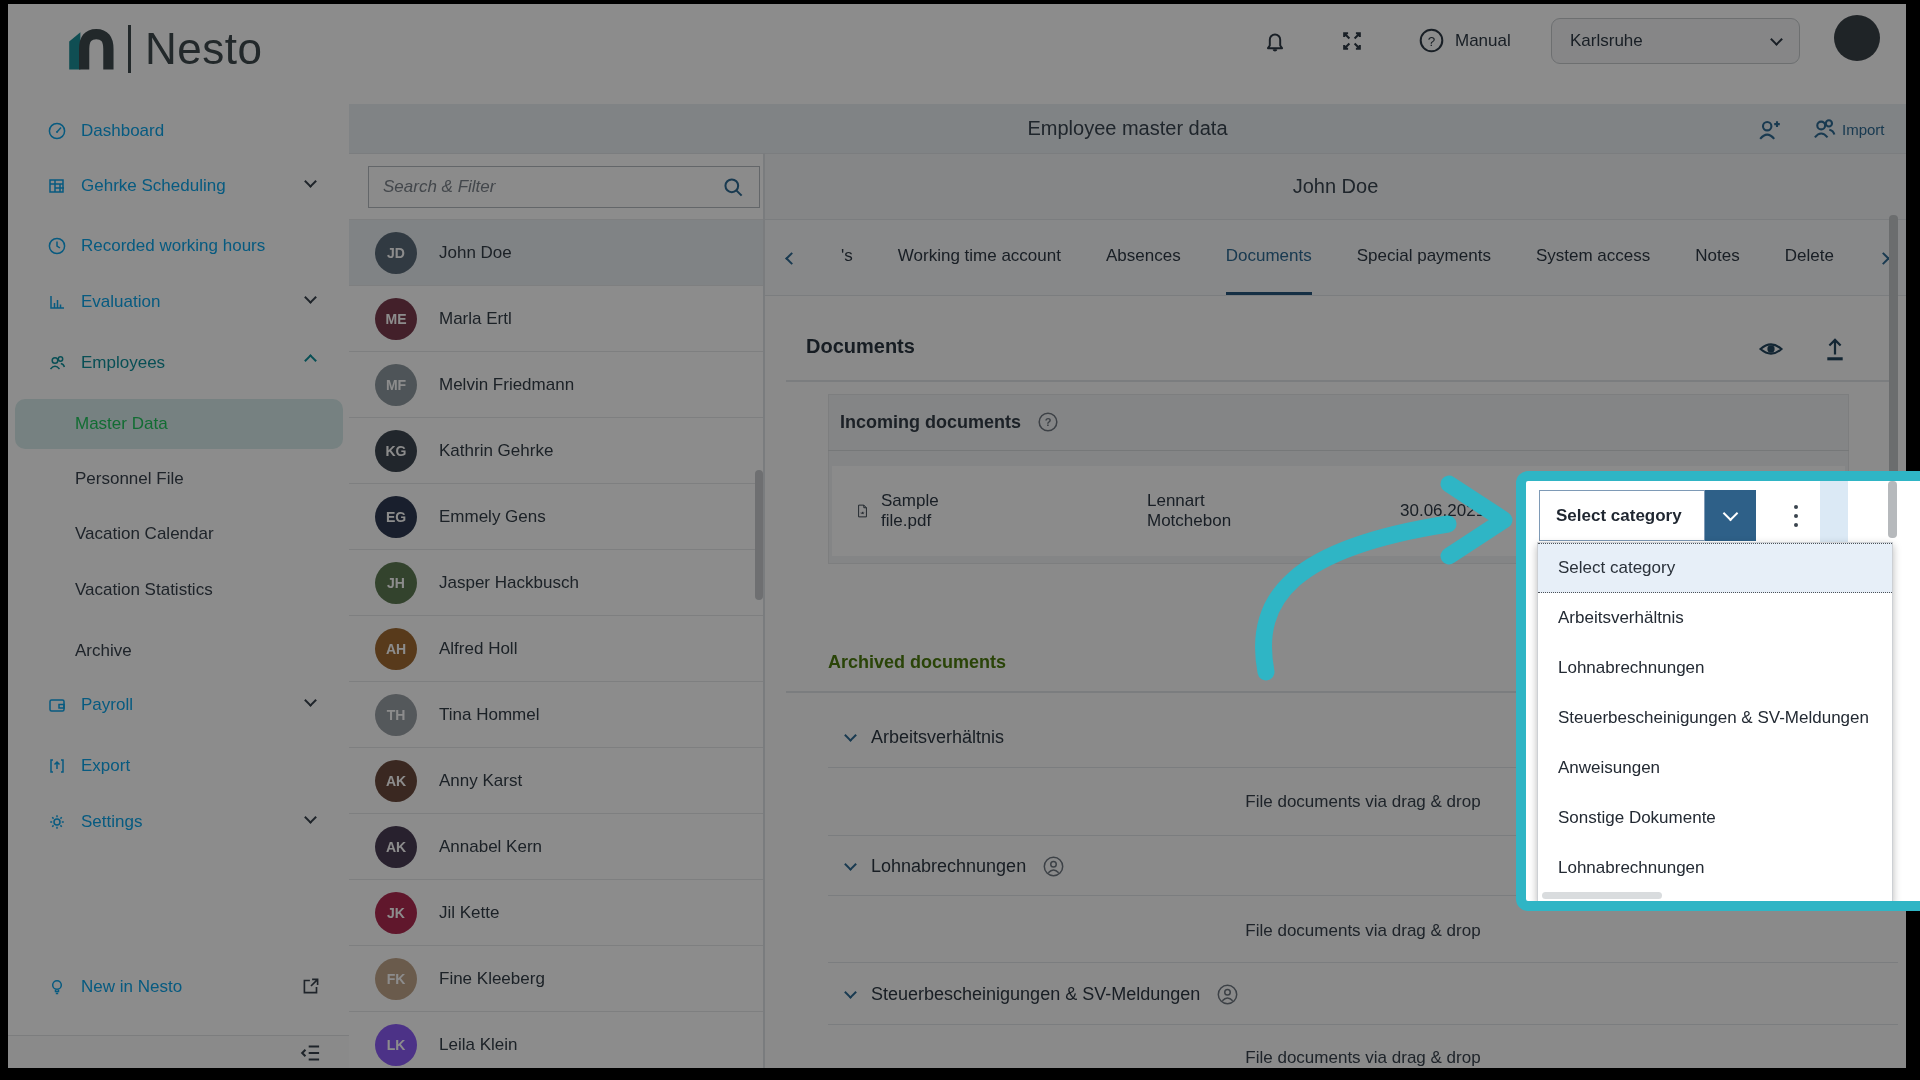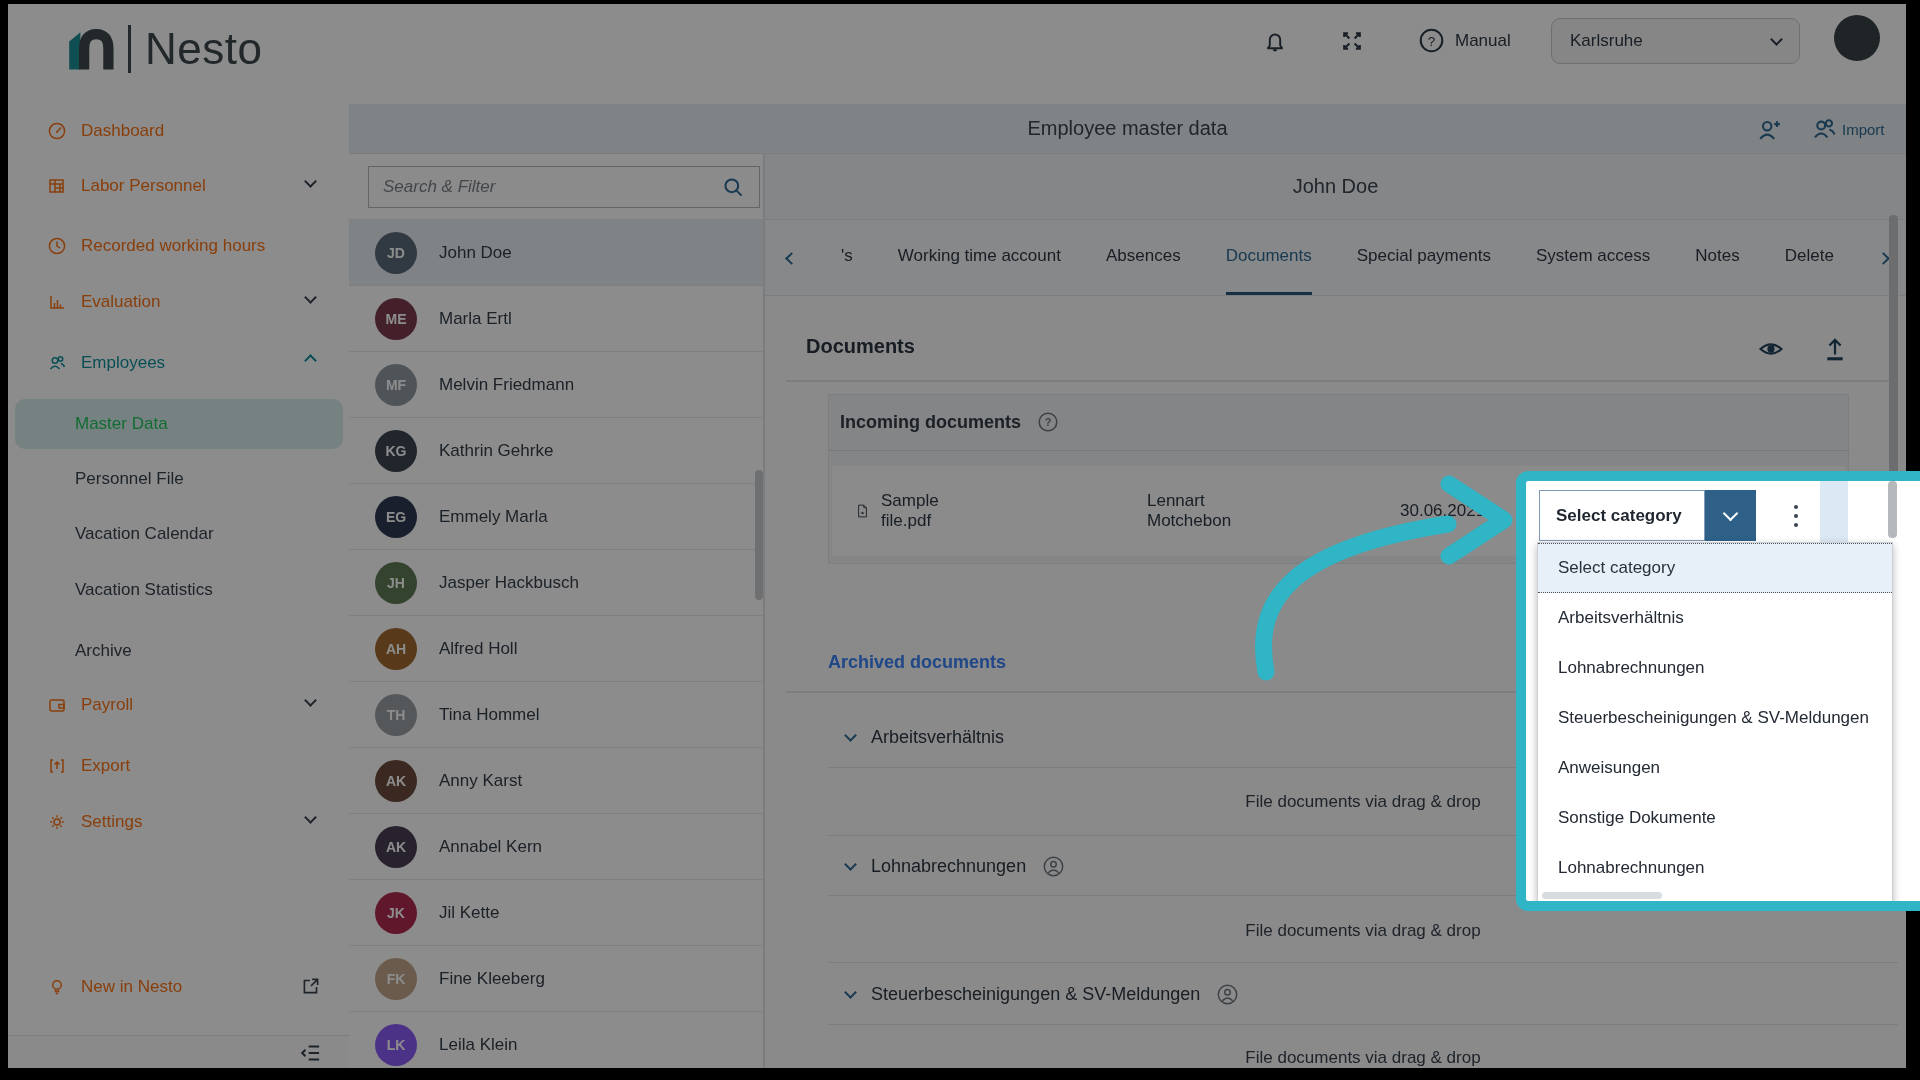--- a/index.html
+++ b/index.html
@@ -18,21 +18,21 @@
   .logo-name{font-size:44px;font-weight:500;color:#3e4a4e;letter-spacing:.5px;}
   .logo-bar{width:3px;height:48px;background:#3e4a4e;}
   .topicon{z-index:3;color:#2f3a45;}
   .loc-select{left:1551px;top:18px;width:249px;height:46px;background:#f4f5f6;border:1px solid #c6cacd;
               border-radius:9px;z-index:3;justify-content:space-between;padding:0 18px;font-size:17px;color:#2f3a45;}
   .avatar-top{left:1834px;top:15px;width:46px;height:46px;border-radius:50%;z-index:3;
               background:radial-gradient(circle at 35% 30%,#6b7680,#323a42);}
   
   .sidebar{left:8px;top:104px;width:341px;height:931px;background:#fff;z-index:2;}
   .snav{position:absolute;left:47px;height:32px;display:flex;align-items:center;gap:14px;
-        font-size:17px;color:#f97316;z-index:3;white-space:nowrap;}
+        font-size:17px;color:#0ea5e9;z-index:3;white-space:nowrap;}
   .snav.teal{color:#10909b;}
   .ssub{position:absolute;left:75px;height:32px;display:flex;align-items:center;font-size:17px;color:#39434e;z-index:4;white-space:nowrap;}
   .ssub.sel{color:#22c55e;}
   .sel-bg{left:15px;top:399px;width:328px;height:50px;background:#d8eceb;border-radius:10px;z-index:3;}
   .schev{position:absolute;left:306px;z-index:3;color:#39434e;}
   .side-footline{left:8px;top:1035px;width:341px;height:1px;background:#e2e4e6;z-index:3;}
   .side-collapse{left:297px;top:1040px;z-index:3;color:#39434e;}
   
   .chev{display:inline-block;width:9px;height:9px;border-right:2px solid currentColor;border-bottom:2px solid currentColor;}
   .chev.down{transform:rotate(45deg);margin-top:-4px;}
@@ -70,21 +70,21 @@
   .mscroll{left:1889px;top:215px;width:9px;height:325px;background:#c3c6c9;border-radius:4px;z-index:4;}
   
   .content{left:765px;top:296px;width:1141px;height:772px;background:#fbfcfc;z-index:2;}
   .h-docs{left:806px;top:335px;font-size:20px;font-weight:600;color:#2b3540;z-index:3;}
   .docicons{left:1757px;top:334px;height:30px;gap:36px;z-index:3;color:#24455e;}
   .panel{left:828px;top:394px;width:1021px;height:170px;background:#f1f3f4;border:1px solid #e3e5e8;z-index:3;}
   .panel-h{left:840px;top:408px;height:28px;gap:16px;font-size:18px;font-weight:600;color:#333d47;z-index:4;}
   .panel-div{left:828px;top:450px;width:1021px;height:1px;background:#d7dadd;z-index:4;}
   .filecard{left:832px;top:466px;width:1013px;height:90px;background:#fdfdfe;z-index:4;}
   .filerow{left:832px;top:466px;height:90px;z-index:5;font-size:17px;color:#2f3a45;}
-  .h-arch{left:828px;top:652px;font-size:18px;font-weight:600;color:#3b82f6;z-index:3;}
+  .h-arch{left:828px;top:652px;font-size:18px;font-weight:600;color:#4d7c0f;z-index:3;}
   .cat{position:absolute;left:846px;height:34px;display:flex;align-items:center;gap:16px;z-index:3;}
   .cat-lbl{font-size:18px;color:#2e3843;}
   .catchev{color:#2e6a93;}
   .dz{position:absolute;left:828px;width:1070px;height:34px;display:flex;align-items:center;justify-content:center;
       font-size:17px;color:#39434e;z-index:3;}
   
   .hibox{left:1516px;top:471px;width:421px;height:440px;background:#fff;border:10px solid #2fb5c5;
          border-radius:12px;z-index:50;overflow:hidden;}
   .hb{position:absolute;}
   .selbtn{left:13px;top:9px;width:166px;height:51px;background:#fff;border:1px solid #7e9ab6;
@@ -156,21 +156,21 @@
         <circle cx="10" cy="11" r="1" fill="currentColor" stroke="none"></circle>
     </svg>
     <span>Dashboard</span>
   </div>
 
   <div class="snav" style="top:170px;">
     <svg class="ic" width="20" height="20" viewBox="0 0 20 20" fill="none" stroke="currentColor" stroke-width="1.5">
       <rect x="3" y="4" width="13" height="12"></rect>
         <path d="M3 8 h13 M8 4 v12 M8 12 h9 M13 8 v8"></path>
     </svg>
-    <span>Labor Personnel</span>
+    <span>Gehrke Scheduling</span>
   </div>
   <span class="schev chev down" style="top:181px;"></span>
 
   <div class="snav" style="top:230px;">
     <svg class="ic" width="20" height="20" viewBox="0 0 20 20" fill="none" stroke="currentColor" stroke-width="1.5">
       <circle cx="10" cy="10" r="7.6"></circle>
         <path d="M10 5.5 V10 l3 2"></path>
     </svg>
     <span>Recorded working hours</span>
   </div>
@@ -312,21 +312,21 @@
   <div class="erow" style="top:417px;">
     <span class="eav" style="background: rgb(60, 70, 80);">
         <span>KG</span>
       </span>
     <span class="ename">Kathrin Gehrke</span>
   </div>
   <div class="erow" style="top:483px;">
     <span class="eav" style="background: rgb(46, 58, 82);">
         <span>EG</span>
       </span>
-    <span class="ename">Emmely Marla</span>
+    <span class="ename">Emmely Gens</span>
   </div>
   <div class="erow" style="top:549px;">
     <span class="eav" style="background: rgb(93, 122, 82);">
         <span>JH</span>
       </span>
     <span class="ename">Jasper Hackbusch</span>
   </div>
   <div class="erow" style="top:615px;">
     <span class="eav" style="background: rgb(160, 106, 50);">
         <span>AH</span>

